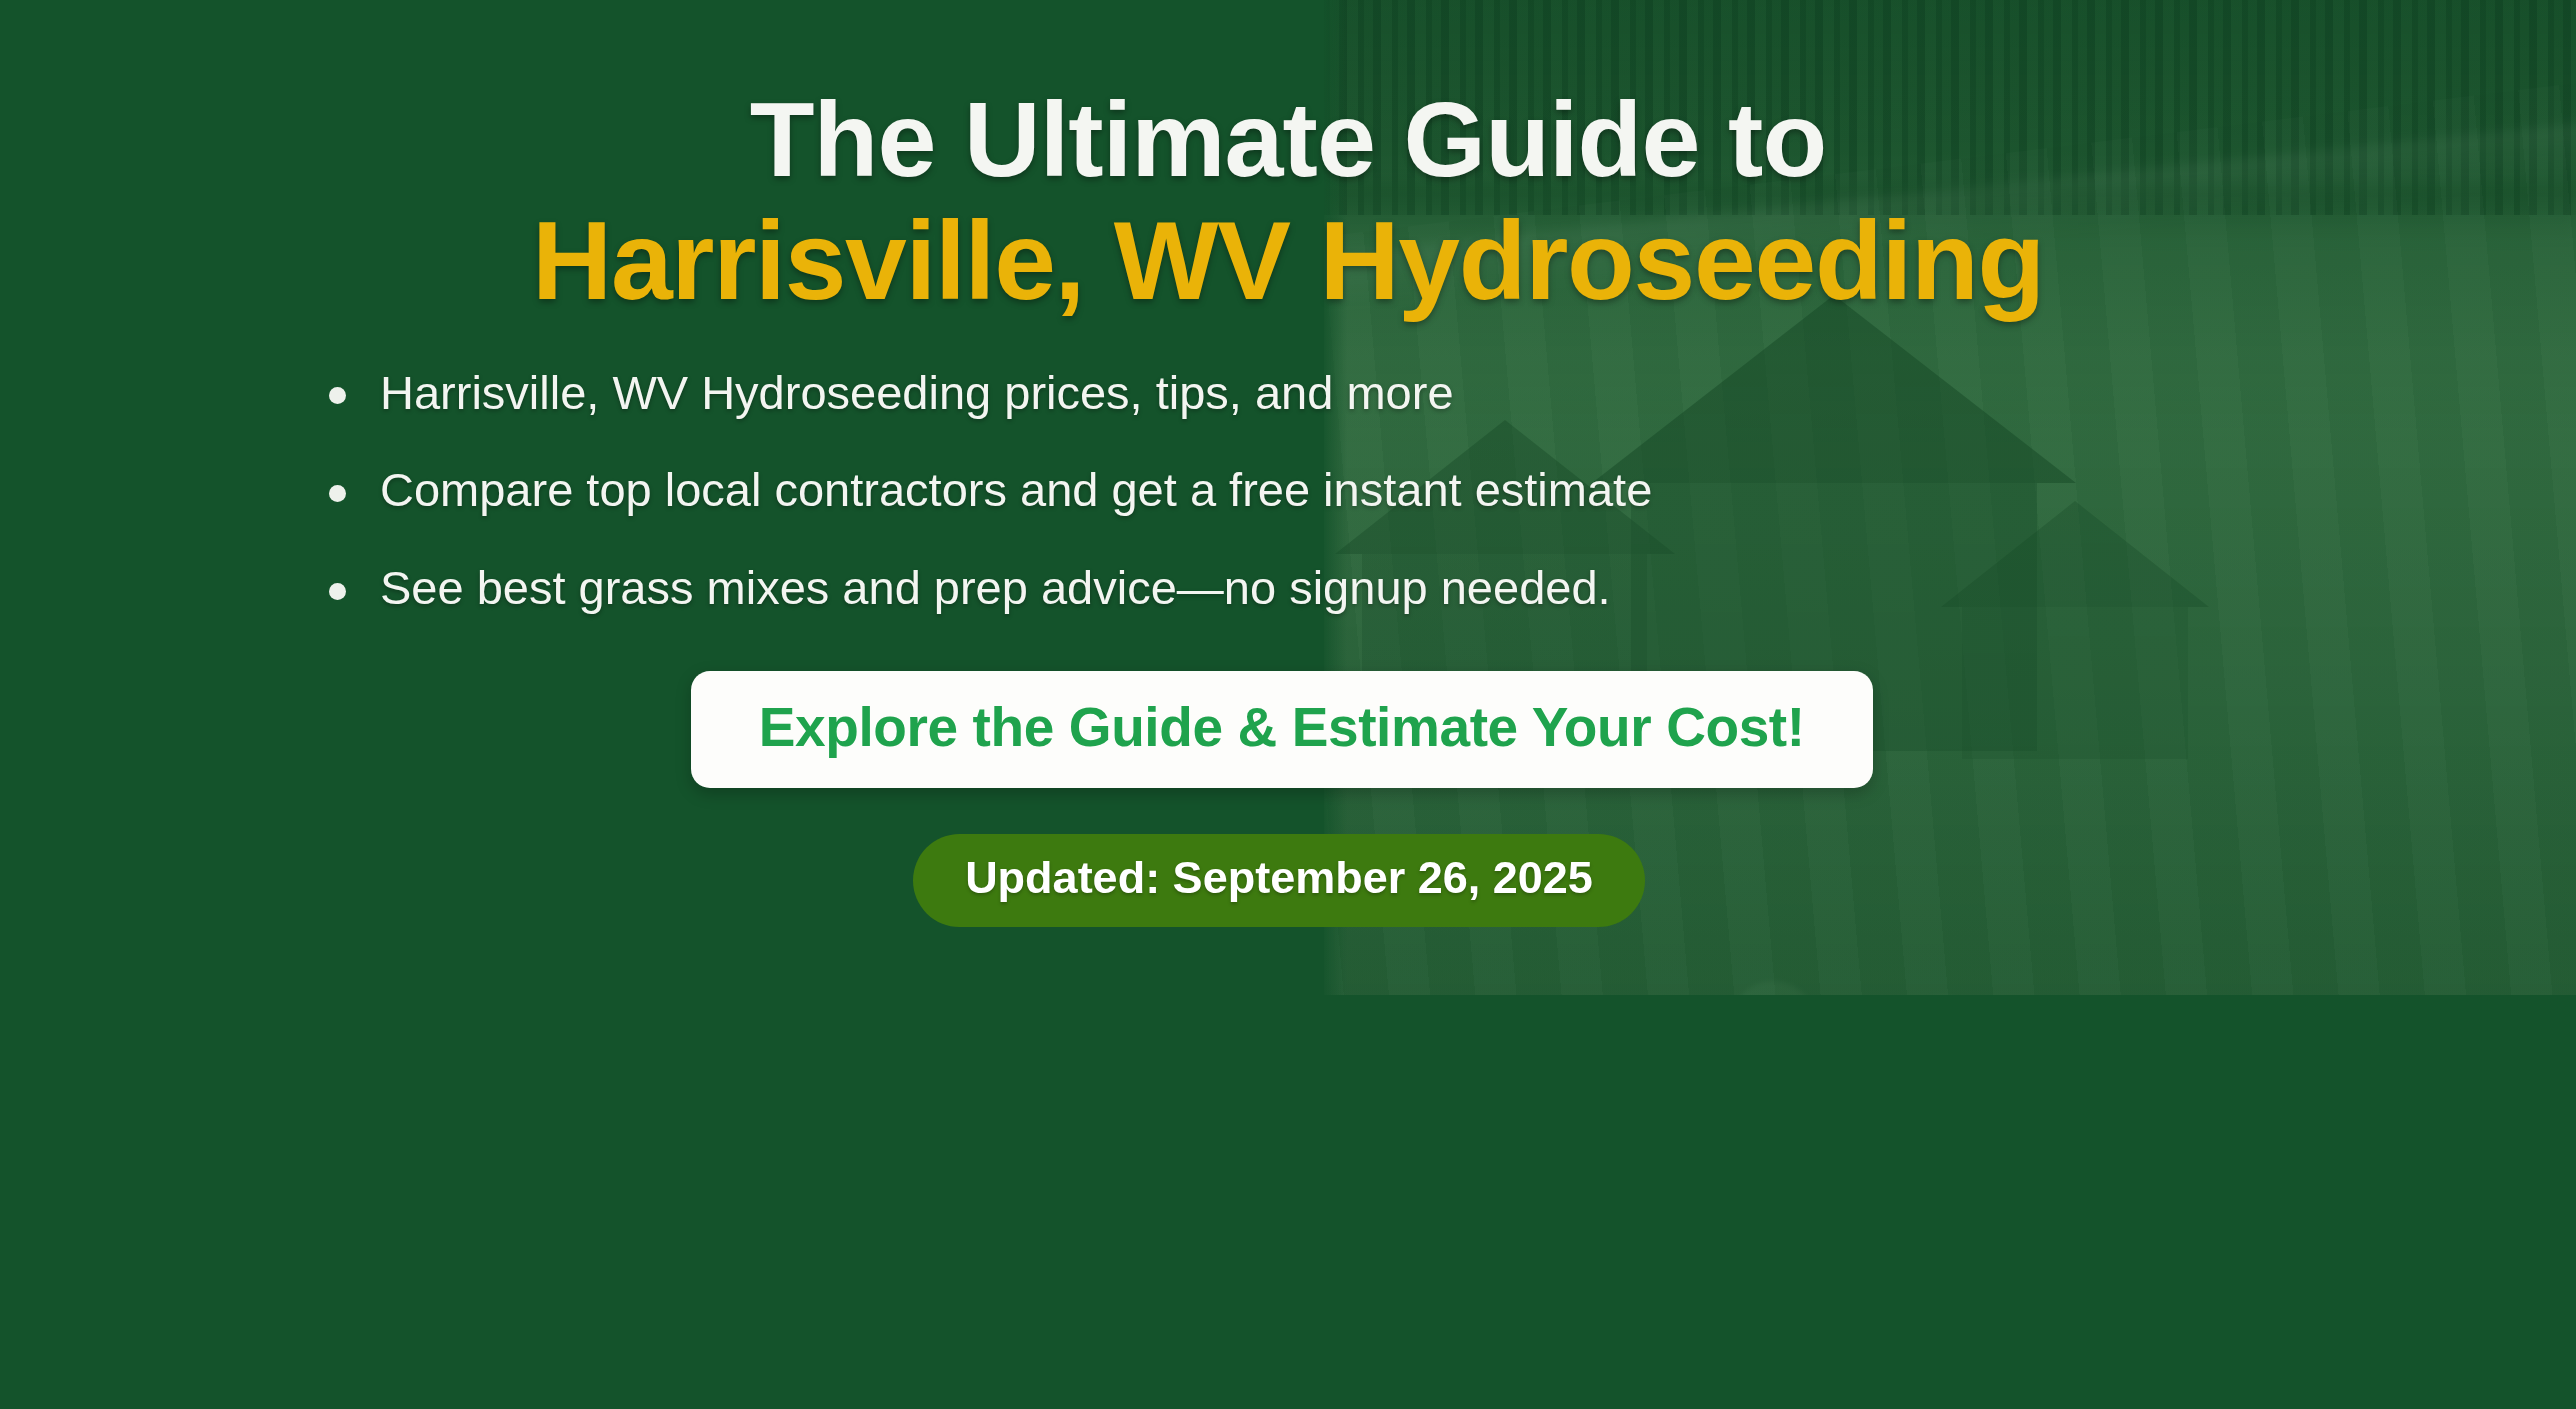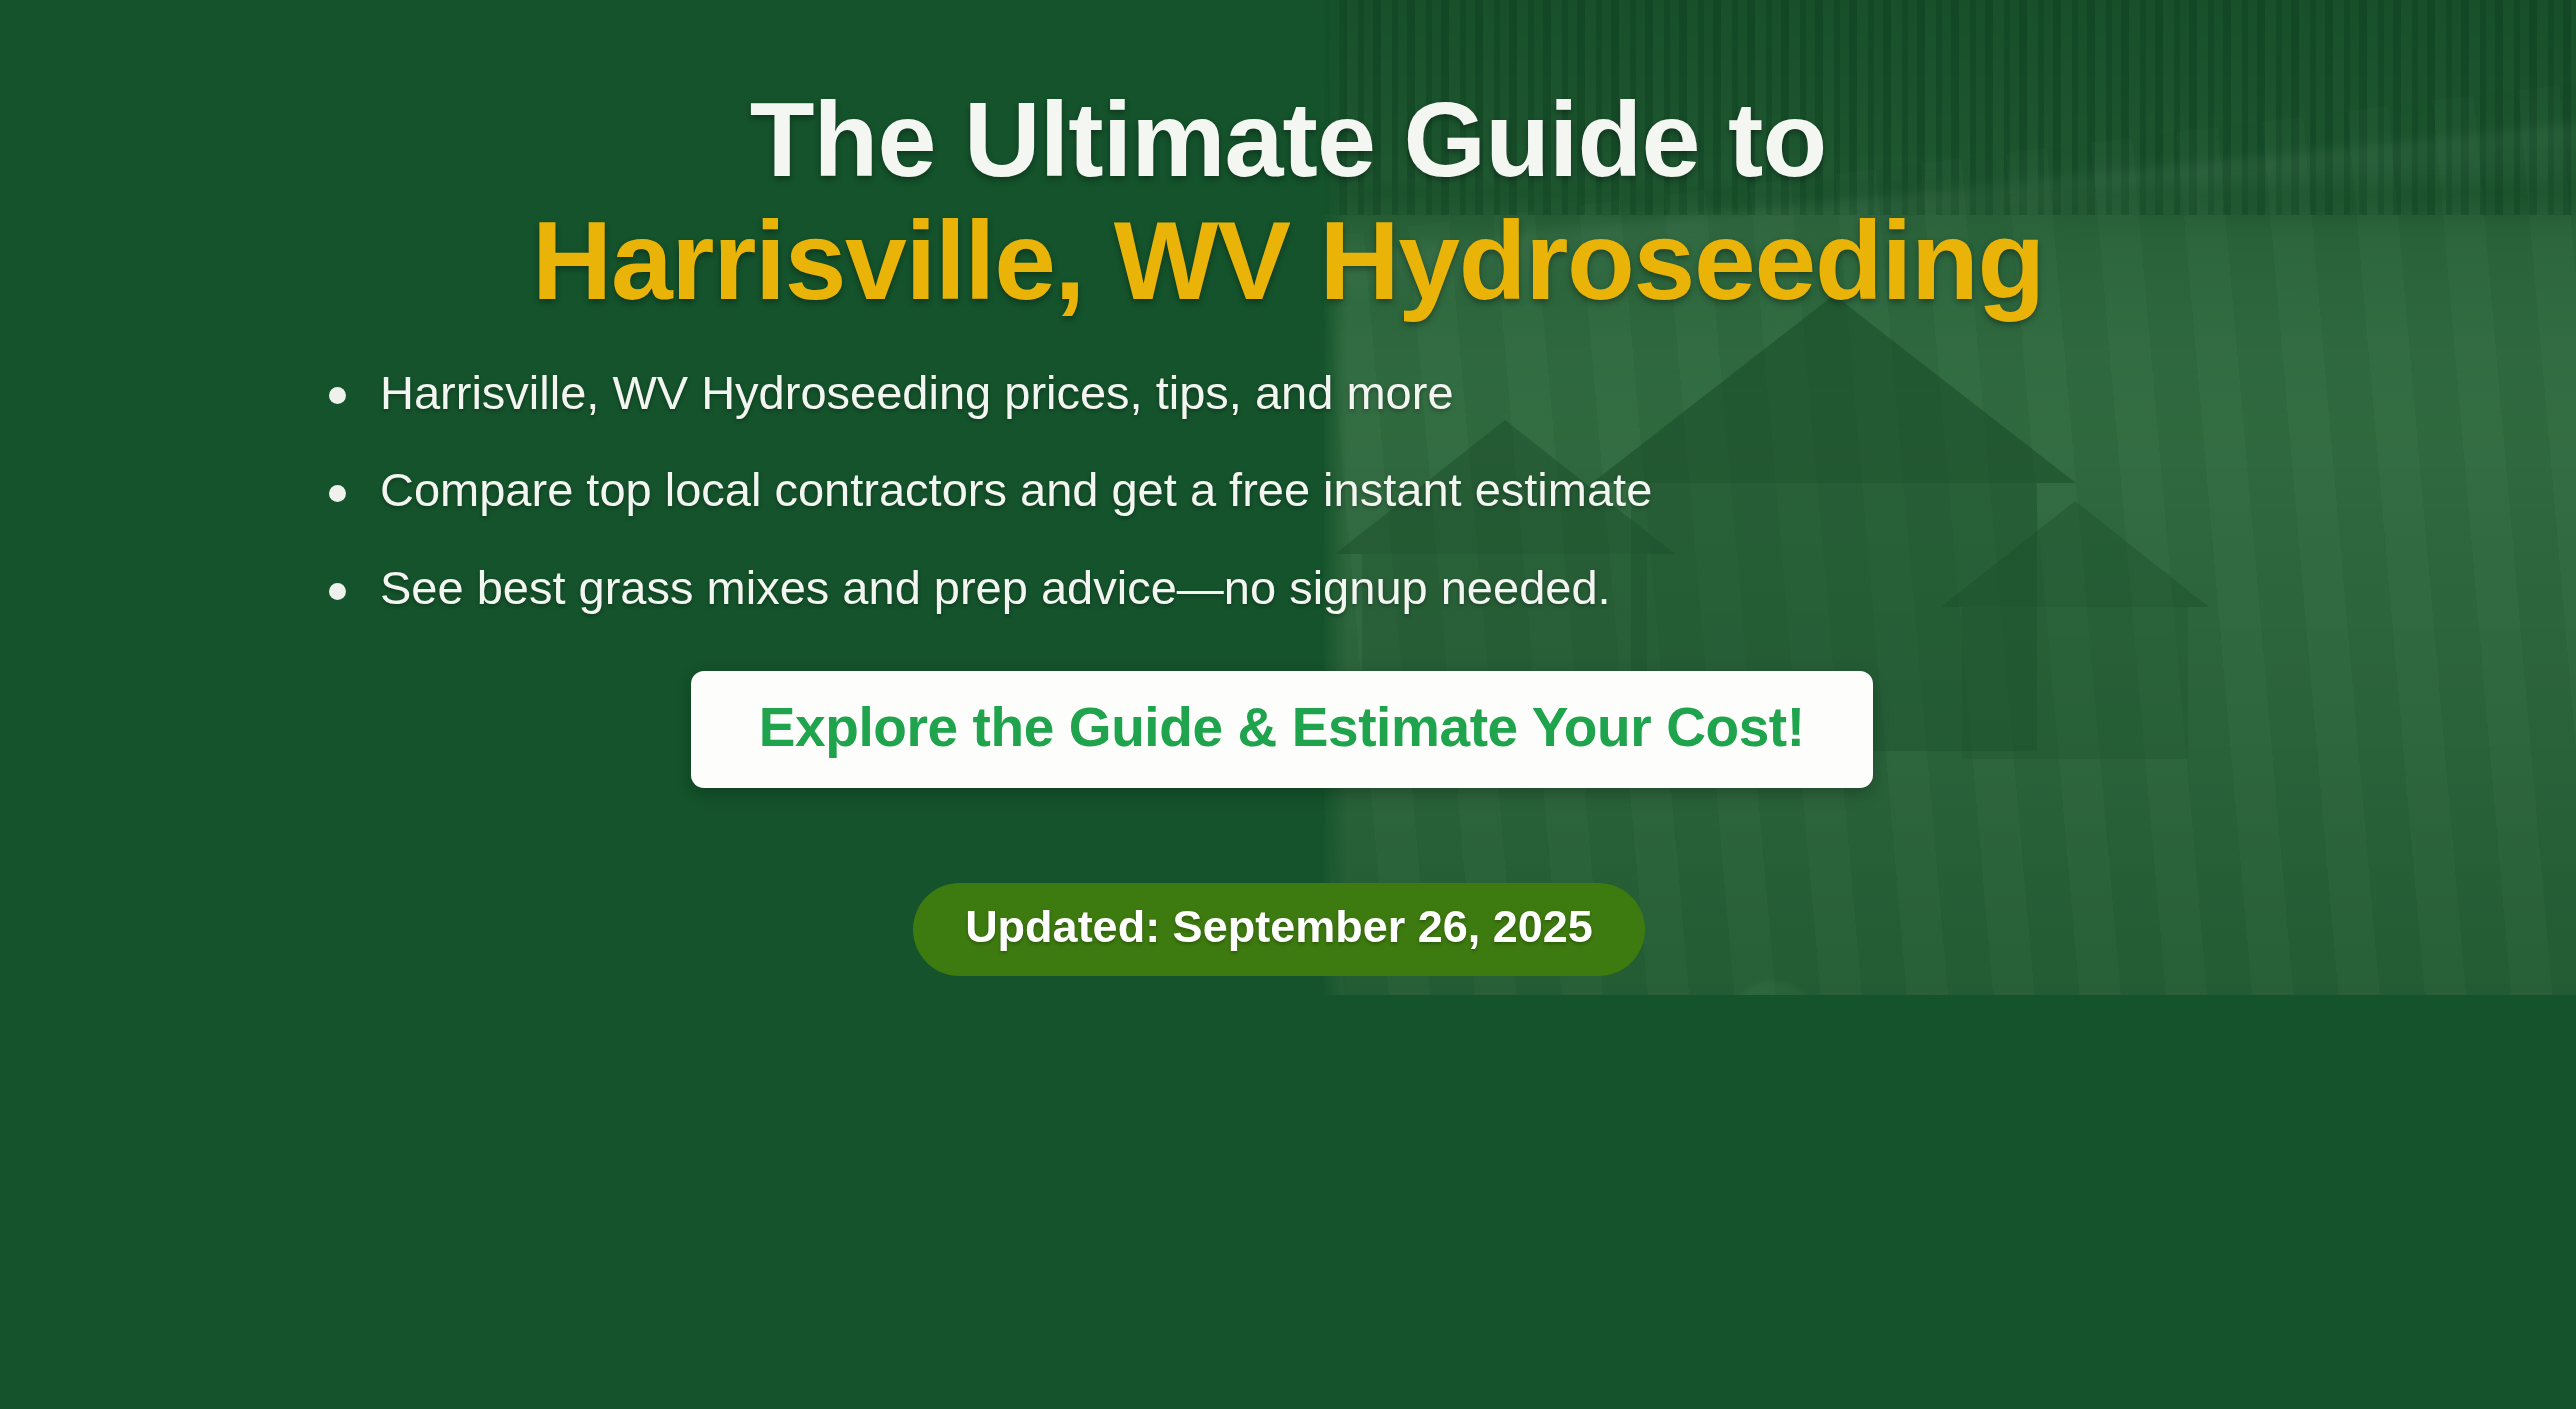--- a/index.html
+++ b/index.html
@@ -169,30 +169,30 @@
 
   .cta-button{
     margin-top:57px;
     margin-left:-12.5px;
     background:#fdfdfb;
     color:#1fa34d;
     font-size:55px;
     font-weight:bold;
     letter-spacing:-0.4px;
     border:none;
-    border-radius:13px;
+    border-radius:19px;
     padding:24px 68px 29.5px 68px;
     box-shadow:0 5.4px 16px rgba(0,0,0,.22);
     cursor:pointer;
     font-family:"Liberation Sans", sans-serif;
     white-space:nowrap;
   }
 
   .updated-badge{
-    margin-top:95px;
+    margin-top:46px;
     margin-left:-18px;
     background:#3d7a0f;
     color:#ffffff;
     font-size:45px;
     font-weight:bold;
     border-radius:894px;
     padding:18px 52px 23px 52px;
     white-space:nowrap;
     text-shadow:0 1.8px 3.6px rgba(0,0,0,.25);
   }

